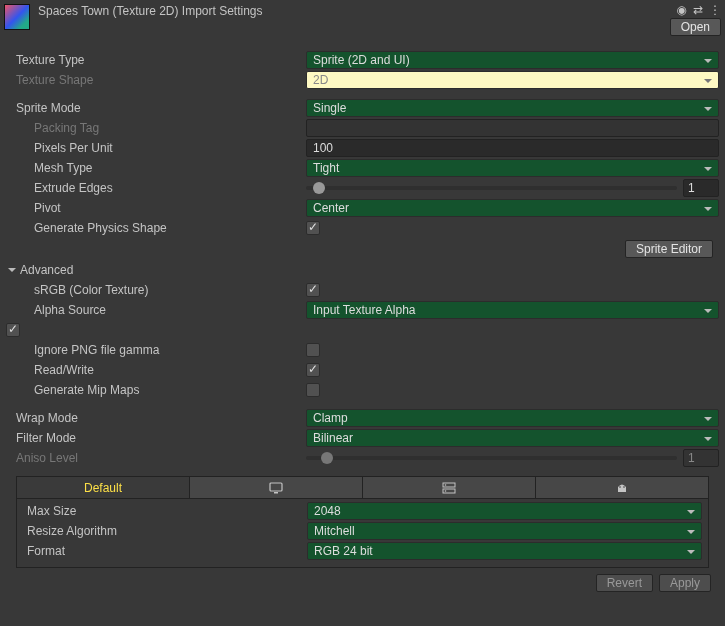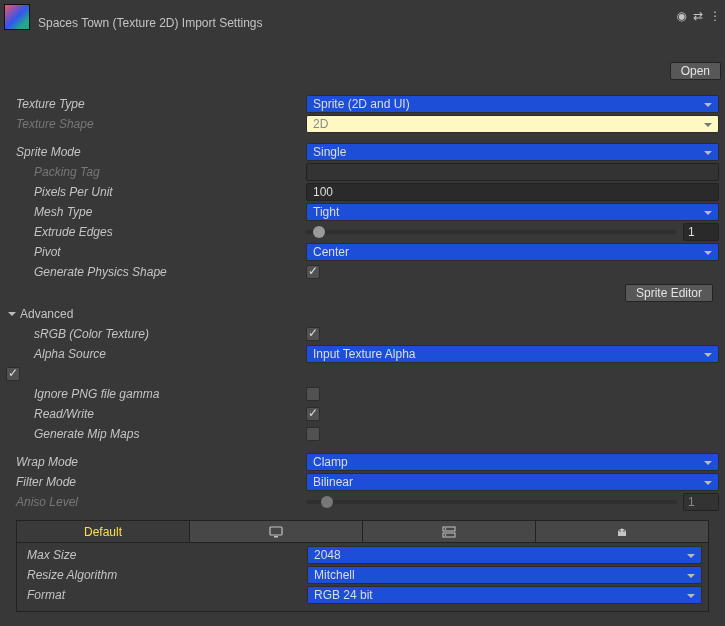--- a/index.html
+++ b/index.html
@@ -21,35 +21,34 @@
   }
   .title-row {
     display: flex;
     align-items: flex-start;
     background: #383838;
   }
   .title-text {
     flex: 1;
     color: #C4C4C4;
     font-size: 12px;
-    padding-top: 16px;
+    padding-top: 4px;
   }
   .top-icons {
     display: flex;
     gap: 6px;
     align-items: center;
     color: #C4C4C4;
     padding: 2px 4px 0 0;
     font-size: 12px;
   }
   .top-icons span { cursor: pointer; }
   .open-btn-row {
     display: flex; justify-content: flex-end;
     padding: 0 4px 4px 0;
-    margin-top: 32px;
   }
   .btn {
     background: #585858;
     border: 1px solid #242424;
     color: #E4E4E4;
     padding: 1px 10px;
     font-size: 12px;
     border-radius: 2px;
     cursor: pointer;
     height: 18px;
@@ -63,28 +62,27 @@
     align-items: center;
     height: 20px;
   }
   .spacer { height: 8px; }
   .label {
     width: 300px;
     padding-left: 10px;
     color: #C4C4C4;
     white-space: nowrap;
     overflow: hidden;
-    font-style: italic;
   }
   .label.indent1 { padding-left: 28px; }
   .label.disabled { color: #777; }
   .field { flex: 1; display: flex; align-items: center; gap: 4px; }
   .dropdown {
     flex: 1;
-    background: #1d4ed8;
+    background: #14532d;
     border: 1px solid #2c2c2c;
     border-radius: 2px;
     color: #DDD;
     height: 18px;
     padding: 0 18px 0 6px;
     position: relative;
     font-size: 12px;
     display: flex;
     align-items: center;
     cursor: pointer;
@@ -192,21 +190,21 @@
     align-items: center;
     justify-content: center;
     border-right: 1px solid #222;
     background: #474747;
     cursor: pointer;
     color: #fde047;
   }
   .ptab:last-child { border-right: none; }
   .ptab.active { background: #3a3a3a; }
   .platform-body {
-    margin: 0 10px 9px 10px;
+    margin: 0 10px 0 10px;
     border: 1px solid #222;
     border-top: 1px solid #222;
     padding: 2px 0 6px 0;
     background: #383838;
   }
   .platform-body .row .label { width: 290px; padding-left: 10px; }
   .footer {
     display: flex;
     justify-content: flex-end;
     gap: 6px;

